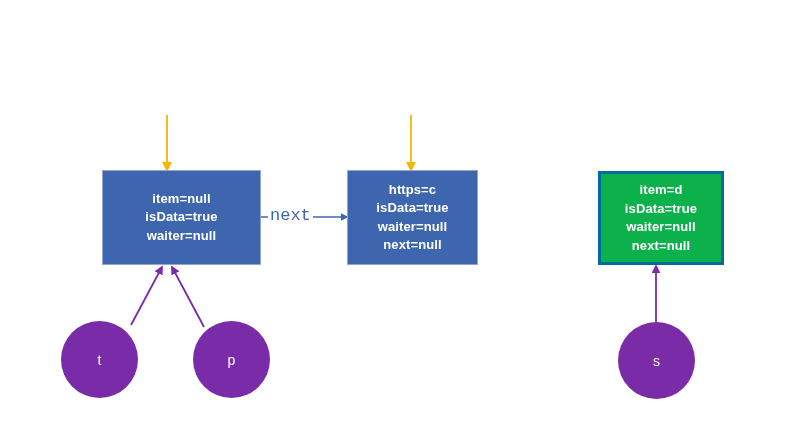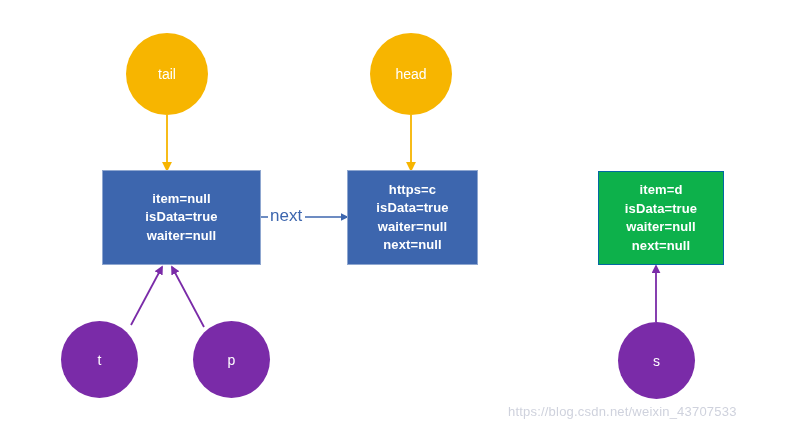--- a/index.html
+++ b/index.html
@@ -41,21 +41,21 @@
   }
   .node-box .line {
     white-space: nowrap;
   }
   .box-blue {
     background: #3D66AE;
     border: 1px solid #8FA7D0;
   }
   .box-green {
     background: #0DB14B;
-    border: 1px solid #0369a1;
+    border: 3px solid #0369a1;
   }
   .circle {
     position: absolute;
     border-radius: 50%;
     display: flex;
     align-items: center;
     justify-content: center;
     color: #ffffff;
     font-size: 14px;
     font-weight: normal;
@@ -69,20 +69,21 @@
   }
   .edge-label {
     position: absolute;
     color: #3D66AE;
     font-size: 17px;
     font-weight: normal;
     background: #ffffff;
     padding: 0 2px;
     z-index: 4;
     white-space: nowrap;
+    font-family: Liberation Mono, monospace;
   }
   .watermark {
     position: absolute;
     z-index: 5;
     white-space: nowrap;
     font-weight: bold;
   }
   .wm-url {
     color: #cfd2dd;
     font-size: 13px;
@@ -120,27 +121,21 @@
     <line x1="236" y1="217" x2="270" y2="217" stroke="#3D66AE" stroke-width="1.6"></line>
     <line x1="305" y1="217" x2="347" y2="217" stroke="#3D66AE" stroke-width="1.6" marker-end="url(#arrow-blue)"></line>
 
     <line x1="131" y1="325" x2="162" y2="267" stroke="#7A2BA8" stroke-width="1.8" marker-end="url(#arrow-purple)"></line>
 
     <line x1="204" y1="327" x2="172" y2="267" stroke="#7A2BA8" stroke-width="1.8" marker-end="url(#arrow-purple)"></line>
 
     <line x1="656" y1="322" x2="656" y2="266" stroke="#7A2BA8" stroke-width="1.8" marker-end="url(#arrow-purple)"></line>
   </svg>
 
-  <div class="circle circle-yellow" style="left:126px; top:33px; width:82px; height:82px;">
-    <span>tail</span>
-  </div>
 
-  <div class="circle circle-yellow" style="left:370px; top:33px; width:82px; height:82px;">
-    <span>head</span>
-  </div>
 
   <div class="node-box box-blue" style="left:102px; top:170px; width:159px; height:95px;">
     <span class="line">item=null</span>
     <span class="line">isData=true</span>
     <span class="line">waiter=null</span>
   </div>
 
   <div class="node-box box-blue" style="left:347px; top:170px; width:131px; height:95px;">
     <span class="line">https=c</span>
     <span class="line">isData=true</span>
@@ -162,15 +157,14 @@
   </div>
 
   <div class="circle circle-purple" style="left:193px; top:321px; width:77px; height:77px;">
     <span>p</span>
   </div>
 
   <div class="circle circle-purple" style="left:618px; top:322px; width:77px; height:77px;">
     <span>s</span>
   </div>
 
-  <div class="watermark wm-url" style="left:508px; top:404px;">https://blog.csdn.net/weixin_43707533</div>
 
 </div>
 
 </body></html>

